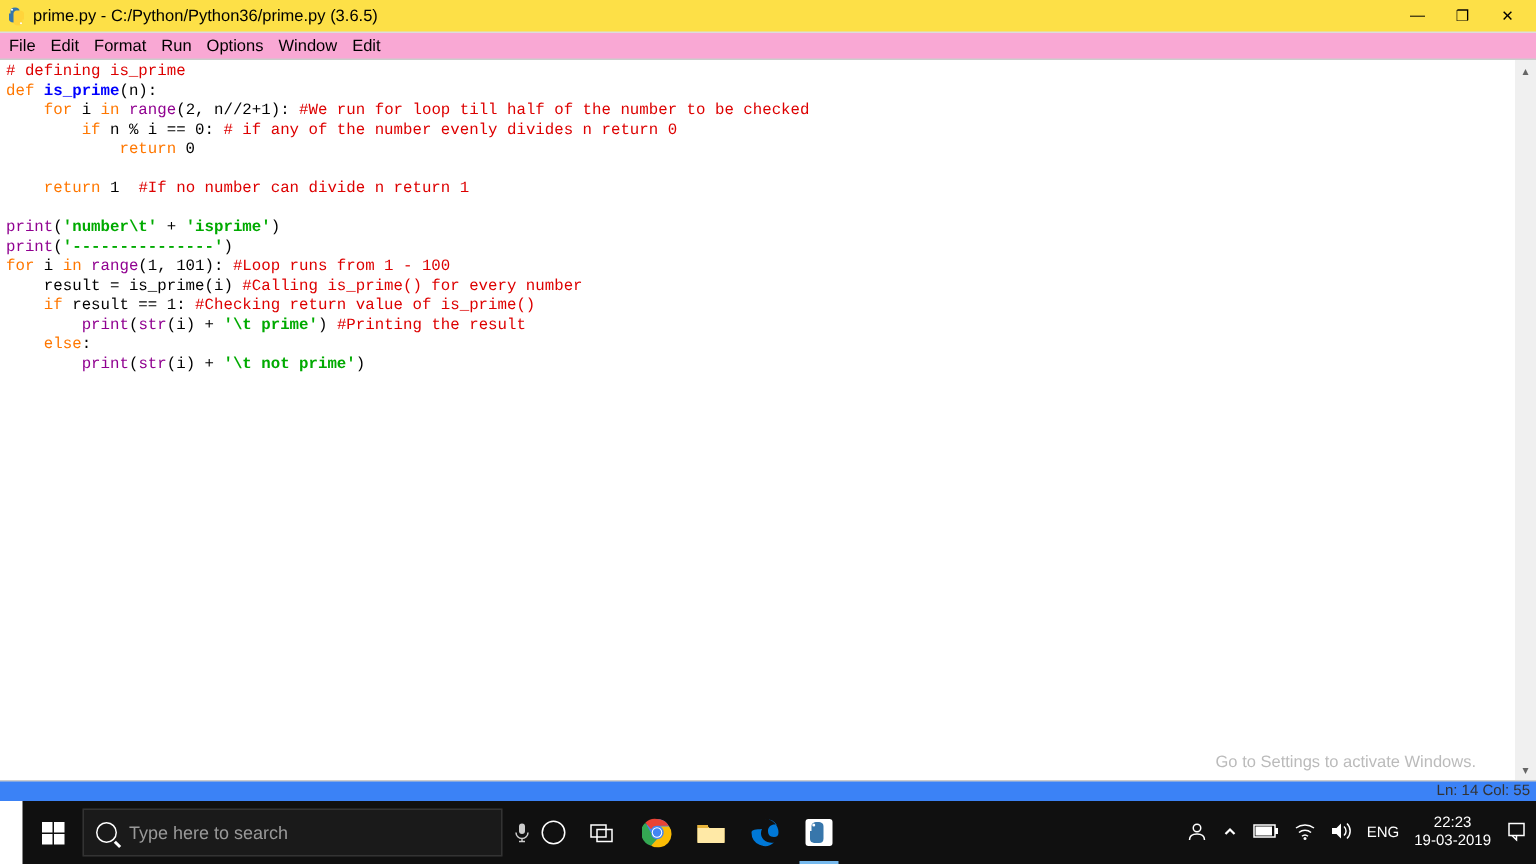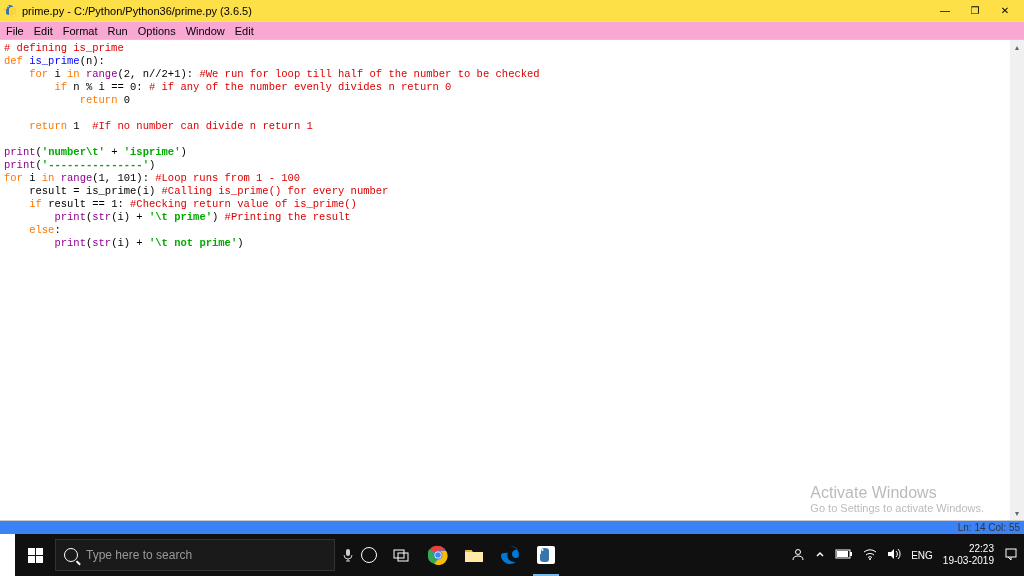--- a/index.html
+++ b/index.html
@@ -46,21 +46,21 @@
       background: #fff;
       font-family: "Courier New", monospace;
       font-size: 10.5px;
       line-height: 13px;
       padding: 2px 4px;
       white-space: pre;
       overflow: hidden;
     }
     .c-comment { color: #dd0000; }
     .c-keyword { color: #ff7700; }
-    .c-def { color: #0000ff; }
+    .c-def { color: #0000ff; font-weight: bold; }
     .c-string { color: #00aa00; font-weight: bold; }
     .c-builtin { color: #900090; }
     .statusbar {
       position: absolute;
       bottom: 42px;
       left: 0;
       right: 0;
       height: 14px;
       background: #3b82f6;
       border-top: 1px solid #ccc;
@@ -102,21 +102,21 @@
       gap: 8px;
       border: 1px solid #333;
     }
     .search-box .circle { width: 14px; height: 14px; border: 1.5px solid #fff; border-radius: 50%; position: relative; }
     .search-box .circle::after { content:''; position:absolute; width:5px; height:1.5px; background:#fff; bottom:-2px; right:-4px; transform:rotate(45deg); }
     .search-box .txt { color: #999; font-size: 12px; }
     .task-icons { display: flex; align-items: center; gap: 2px; margin-left: 8px; }
     .task-icon { width: 34px; height: 42px; display:flex; align-items:center; justify-content:center; position: relative; }
     .task-icon.active::after { content:''; position:absolute; bottom:0; left:4px; right:4px; height:2px; background:#76b9ed; }
     .tray { margin-left: auto; display: flex; align-items: center; gap: 10px; padding: 0 6px; font-size: 10px; color: #fff; }
-    .tray .datetime { text-align: right; line-height: 12px; }
+    .tray .datetime { text-align: center; line-height: 12px; }
     .mic-icon { width: 14px; height: 18px; display:flex; align-items:center; justify-content:center; margin-left: 6px; color:#ccc; }
     .cortana-ring { width:16px; height:16px; border:1.5px solid #fff; border-radius:50%; margin-left:6px; }
     .scrollbar { position:absolute; right:0; top:40px; bottom:56px; width:14px; background:#f0f0f0; }
     .scroll-up, .scroll-down { height:14px; display:flex; align-items:center; justify-content:center; font-size:8px; color:#666; }
     .scroll-down { position:absolute; bottom:0; left:0; right:0; }
   </style>
 </head>
 <body>
 
 <div class="titlebar">
@@ -162,21 +162,20 @@
 <span>        </span><span class="c-builtin">print</span><span>(</span><span class="c-builtin">str</span><span>(i) + </span><span class="c-string">'\t prime'</span><span>) </span><span class="c-comment">#Printing the result</span>
 <span>    </span><span class="c-keyword">else</span><span>:</span>
 <span>        </span><span class="c-builtin">print</span><span>(</span><span class="c-builtin">str</span><span>(i) + </span><span class="c-string">'\t not prime'</span><span>)</span></div>
 
 <div class="scrollbar">
   <div class="scroll-up">▴</div>
   <div class="scroll-down">▾</div>
 </div>
 
 <div class="watermark">
-  <div class="wm-title">Activate Windows</div>
   <div class="wm-sub">Go to Settings to activate Windows.</div>
 </div>
 
 <div class="statusbar">
   <span>Ln: 14  Col: 55</span>
 </div>
 
 <div class="taskbar">
   <div class="start-btn">
     <div class="win-logo">

